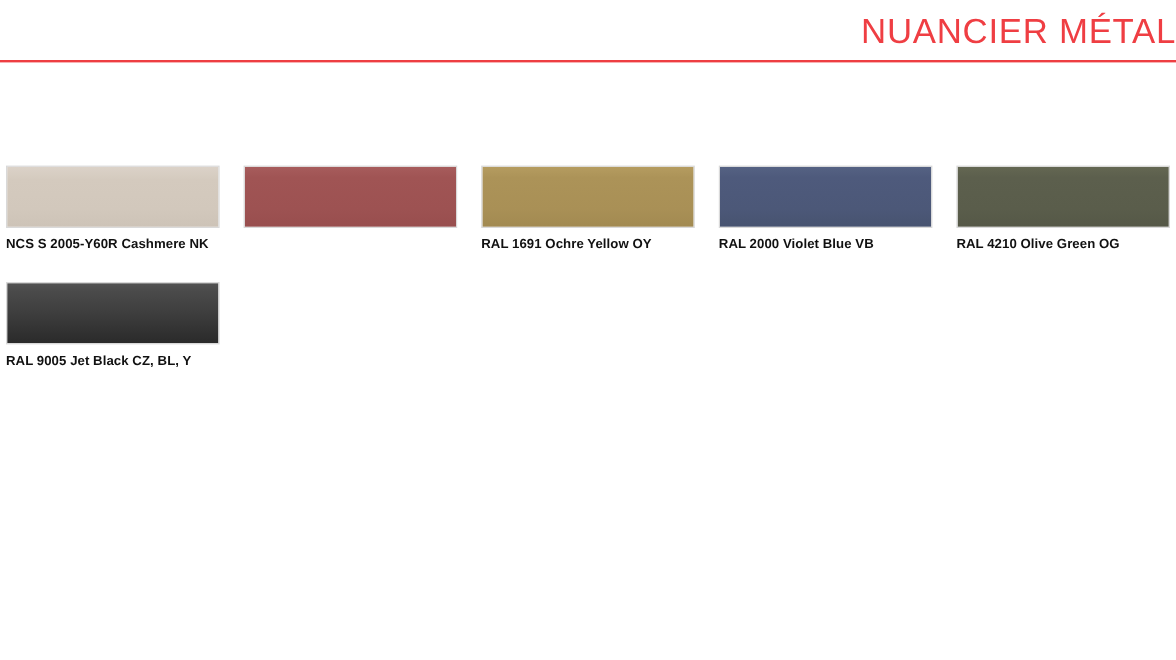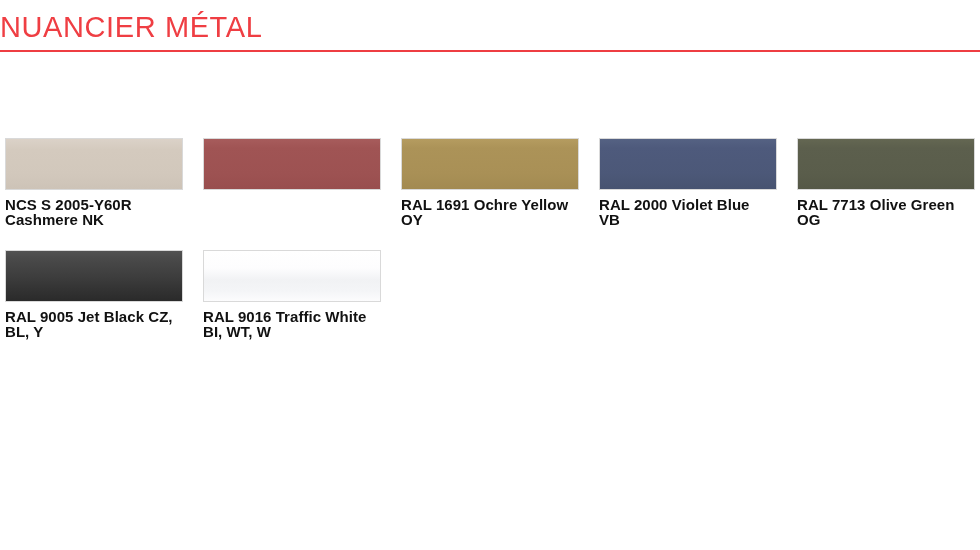--- a/index.html
+++ b/index.html
@@ -15,21 +15,21 @@
     overflow: hidden;
     position: relative;
   }
 
   
   .page-header {
     height: 52px;
     box-sizing: border-box;
     display: flex;
     align-items: center;
-    justify-content: flex-start;
+    justify-content: flex-end;
     position: relative;
   }
   .page-title {
     font-size: 29px;
     font-weight: 400;
     letter-spacing: 0.6px;
     color: #ef3e43;
     line-height: 1;
     margin: 0;
     padding-top: 2px;
@@ -62,21 +62,21 @@
 
   .swatch-chip {
     width: 178px;
     height: 52px;
     border: 1px solid #d9d9d9;
     box-sizing: border-box;
   }
 
   .swatch-label {
     margin-top: 7px;
-    font-size: 15px;
+    font-size: 11px;
     font-weight: bold;
     line-height: 15px;
     color: #111111;
     letter-spacing: 0.05px;
     width: 170px;
   }
 </style>
 </head>
 <body>
 
@@ -105,35 +105,31 @@
         <div class="swatch-label">RAL 1691 Ochre Yellow OY</div>
       </div>
 
       <div class="swatch-cell">
         <div class="swatch-chip" style="background:linear-gradient(to bottom,#556283 0%,#4e5a7c 18%,#4c5878 70%,#475370 100%);"></div>
         <div class="swatch-label">RAL 2000 Violet Blue VB</div>
       </div>
 
       <div class="swatch-cell">
         <div class="swatch-chip" style="background:linear-gradient(to bottom,#646752 0%,#5c5f4d 18%,#5a5d4b 70%,#555847 100%);"></div>
-        <div class="swatch-label">RAL 7713 Olive Green OG</div>
+        <div class="swatch-label">RAL 4210 Olive Green OG</div>
       </div>
 
     </div>
 
     <div class="swatch-row row-2">
 
 
       <div class="swatch-cell">
         <div class="swatch-chip" style="background:linear-gradient(to bottom,#525252 0%,#4a4a4a 14%,#3d3d3d 52%,#313131 82%,#2a2a2a 100%);"></div>
         <div class="swatch-label">RAL 9005 Jet Black CZ, BL, Y</div>
       </div>
 
-      <div class="swatch-cell">
-        <div class="swatch-chip" style="background:linear-gradient(to bottom,#ffffff 0%,#fdfdfe 34%,#f1f2f4 58%,#f4f5f7 80%,#fcfcfd 100%);"></div>
-        <div class="swatch-label">RAL 9016 Traffic White BI, WT, W</div>
-      </div>
 
     </div>
 
   </div>
 
 </div>
 
 </body></html>

